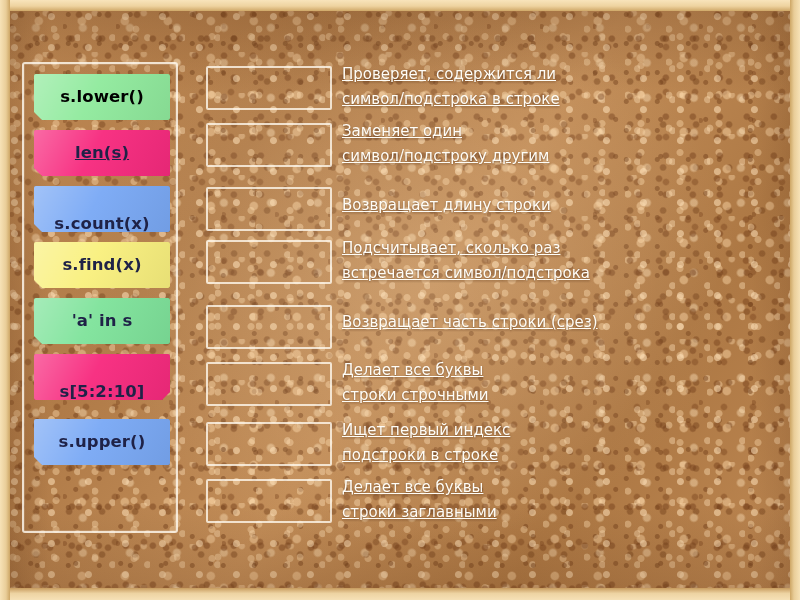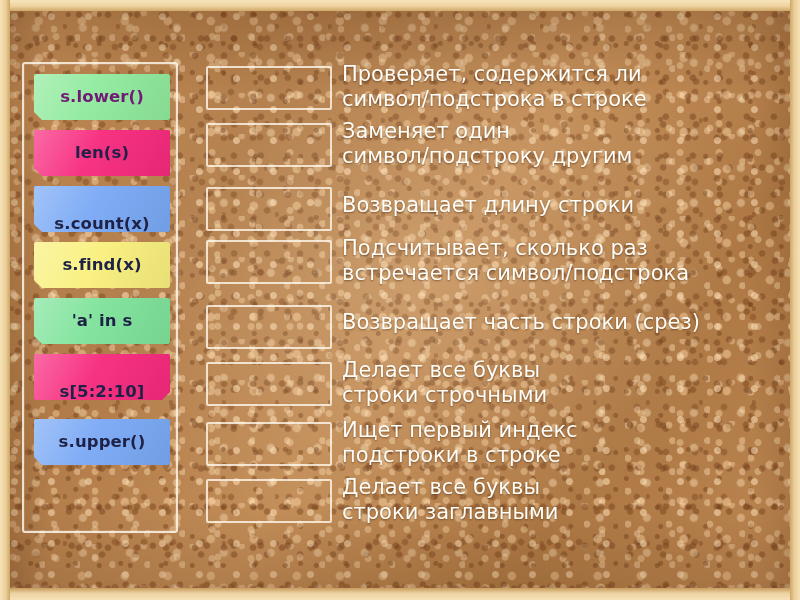--- a/index.html
+++ b/index.html
@@ -100,44 +100,45 @@
     border:2px solid rgba(255,249,238,.80);
     border-radius:2px;
     z-index:2;
   }
 
   
   .definition {
     position:absolute; left:342px;
     color:#fffdf7;
     font-family:"DejaVu Sans", sans-serif;
-    font-size:21px; font-weight:400; line-height:25px;
+    font-size:15px; font-weight:400; line-height:25px;
     white-space:pre-line;
     text-shadow: 0 1px 2px rgba(70,36,12,.55);
     z-index:2;
+    text-decoration:underline;
   }
 </style>
 </head>
 <body>
 
 <div id="board">
 
   <div class="frame-edge frame-top"></div>
   <div class="frame-edge frame-bottom"></div>
   <div class="frame-edge frame-left"></div>
   <div class="frame-edge frame-right"></div>
 
   <div id="cork"></div>
 
   <div id="tile-panel">
-      <div class="tile fold-bl" style="top: 10px; background: rgb(144, 234, 157); color: #701a75; text-align: right;">
+      <div class="tile fold-bl" style="top: 10px; background: rgb(144, 234, 157); color: #000000; text-align: right;">
         <span style="position: relative; z-index: 1;">s.lower()</span>
       </div>
       <div class="tile fold-bl" style="top: 66px; background: rgb(247, 42, 126); color: rgb(31, 34, 71);">
-        <span style="position: relative; z-index: 1;">len(s)</span>
+        <span style="position: relative; z-index: 1; text-decoration: underline;">len(s)</span>
       </div>
       <div class="tile fold-bl" style="top: 122px; background: rgb(122, 169, 245); color: rgb(31, 34, 71);">
         <span style="position: relative; z-index: 1; margin-top: 29px;">s.count(x)</span>
       </div>
       <div class="tile fold-bl" style="top: 178px; background: rgb(249, 240, 126); color: rgb(31, 34, 71);">
         <span style="position: relative; z-index: 1;">s.find(x)</span>
       </div>
       <div class="tile fold-bl" style="top: 234px; background: rgb(127, 227, 155); color: rgb(31, 34, 71);">
         <span style="position: relative; z-index: 1;">'a' in s</span>
       </div>

